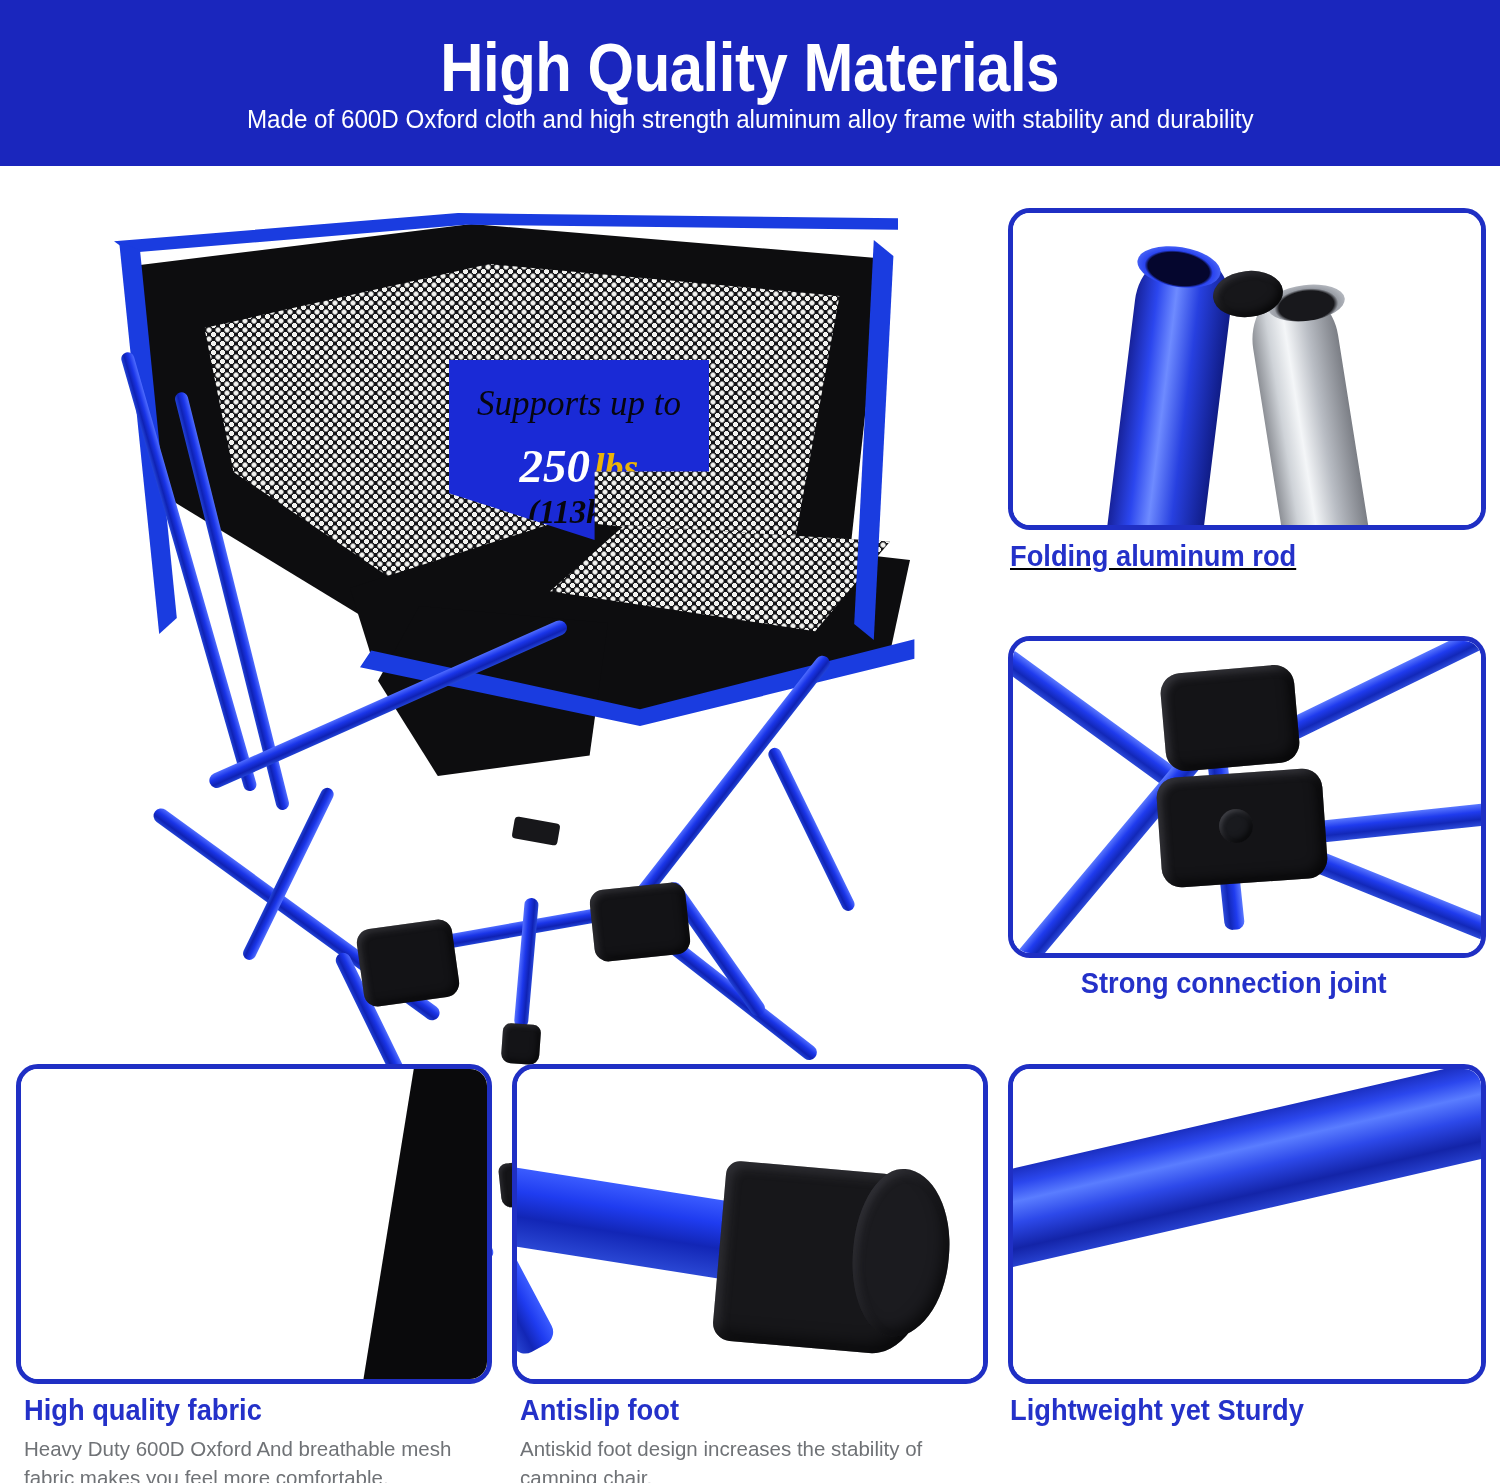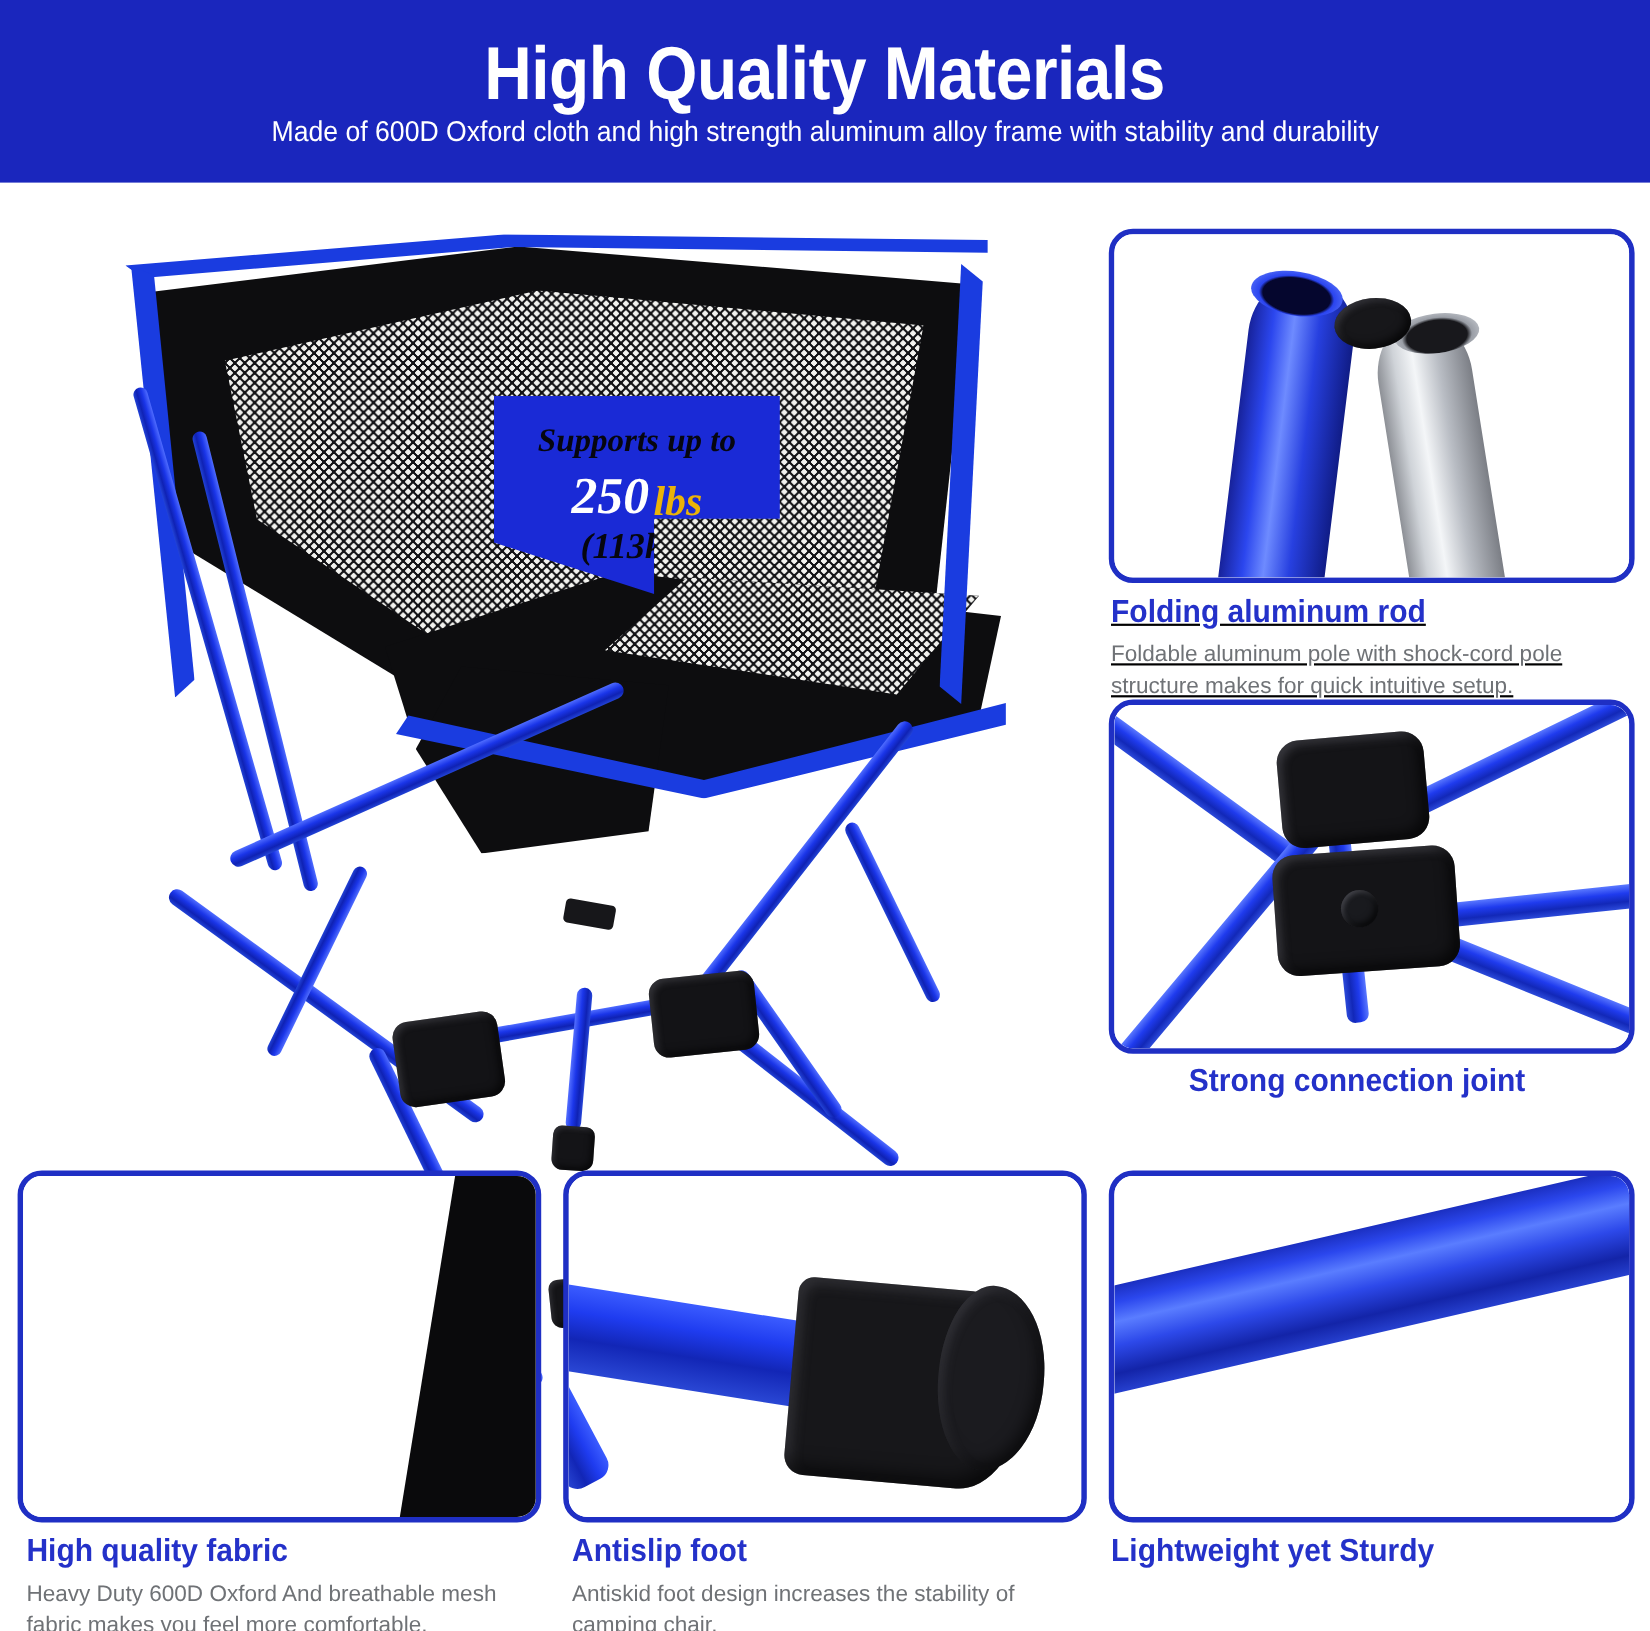--- a/index.html
+++ b/index.html
@@ -58,24 +58,24 @@
        inset 3px 3px 7px rgba(120,120,130,.35);}
   .foot{position:absolute;background:#141417;border-radius:8px 8px 10px 10px;
         box-shadow:inset -3px -3px 6px rgba(0,0,0,.6), inset 2px 2px 5px rgba(120,120,130,.3);}
 
   
   .badge{position:absolute;left:449px;top:360px;width:260px;height:180px;
          background:#1a2ad6;
          clip-path:polygon(0 0, 100% 0, 100% 62%, 56% 62%, 56% 100%, 0 74%);
          display:flex;flex-direction:column;align-items:center;justify-content:flex-start;
          padding-top:26px;box-sizing:border-box;}
-  .badge-l1{font-family:"Liberation Serif","DejaVu Serif",serif;font-style:italic;font-weight:bold;
-            color:#06060f;font-size:30px;line-height:1;margin:0 0 8px 0;white-space:nowrap;}
+  .badge-l1{font-family:"Liberation Serif","DejaVu Serif",serif;font-style:italic;font-weight:normal;
+            color:#06060f;font-size:35px;line-height:1;margin:0 0 8px 0;white-space:nowrap;}
   .badge-l2{font-family:"Liberation Serif","DejaVu Serif",serif;font-style:italic;font-weight:bold;
-            line-height:1;margin:4px 0 6px 0;white-space:nowrap;display:flex;align-items:flex-end;gap:4px;}
+            line-height:1;margin:14px 0 6px 0;white-space:nowrap;display:flex;align-items:center;gap:4px;}
   .badge-num{color:#ffffff;font-size:47px;}
   .badge-unit{color:#eab308;font-size:38px;}
   .badge-l3{font-family:"Liberation Serif","DejaVu Serif",serif;font-style:italic;font-weight:bold;
             color:#06060f;font-size:33px;line-height:1;margin:0;white-space:nowrap;}
 
   
   .ph{position:absolute;inset:0;background:#fff;overflow:hidden;}
   .rod-blue{position:absolute;border-radius:50% 50% 10px 10px/18% 18% 2% 2%;
             background:linear-gradient(to right,#17229a 0%,#2b46ee 22%,#6e8bff 42%,#2740e0 66%,#101c86 100%);}
   .rod-silver{position:absolute;border-radius:50% 50% 8px 8px/20% 20% 2% 2%;
@@ -189,21 +189,20 @@
     <div class="rod-silver" style="left:252px;top:76px;width:86px;height:262px;transform:rotate(-9deg);"></div>
     <div class="rod-lip" style="left:254px;top:72px;width:78px;height:36px;
                 background:radial-gradient(ellipse at 50% 58%, #18181c 0 50%, #9a9ea6 58%, #e6e9ee 100%);
                 transform:rotate(-7deg);"></div>
 
     <div class="cord" style="left:200px;top:58px;width:70px;height:46px;transform:rotate(-6deg);"></div>
   </div>
 </div>
 <div class="cap" style="left:1010px;top:540px;width:476px;text-decoration:underline;">
   <div class="cap-title">Folding aluminum rod</div>
-  <div class="cap-body">Foldable aluminum pole with shock-cord pole structure makes for quick intuitive setup.</div>
 </div>
 
 <div class="panel" style="left:1008px;top:636px;width:478px;height:322px;">
   <div class="ph">
 
     <div class="pole" style="left:-10px;top:4px;width:300px;height:22px;transform:rotate(36deg);"></div>
     <div class="pole" style="left:0px;top:322px;width:300px;height:22px;transform:rotate(-50deg);"></div>
     <div class="pole" style="left:262px;top:86px;width:250px;height:22px;transform:rotate(-26deg);"></div>
     <div class="pole" style="left:286px;top:182px;width:230px;height:22px;transform:rotate(-6deg);"></div>
     <div class="pole" style="left:276px;top:198px;width:240px;height:22px;transform:rotate(22deg);"></div>

